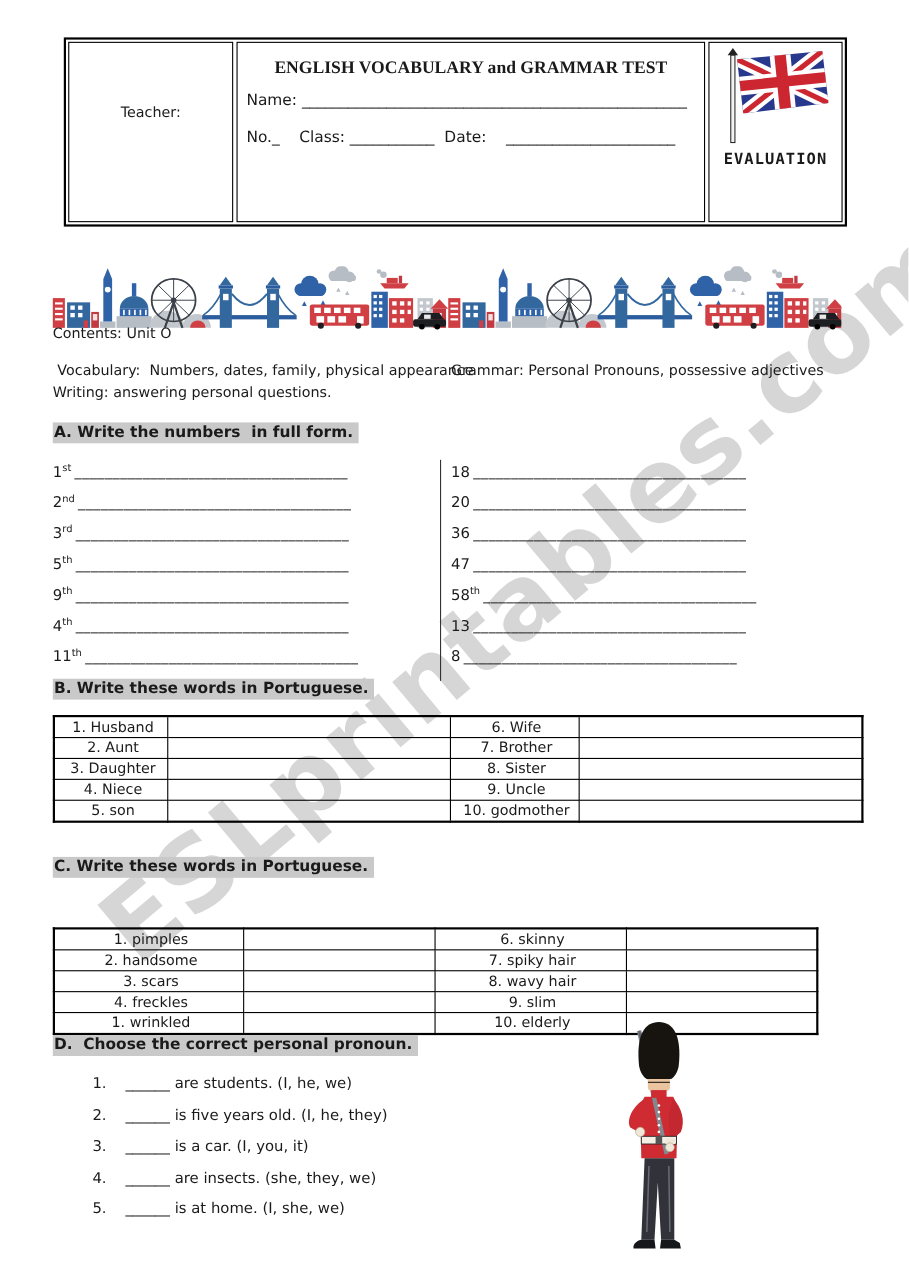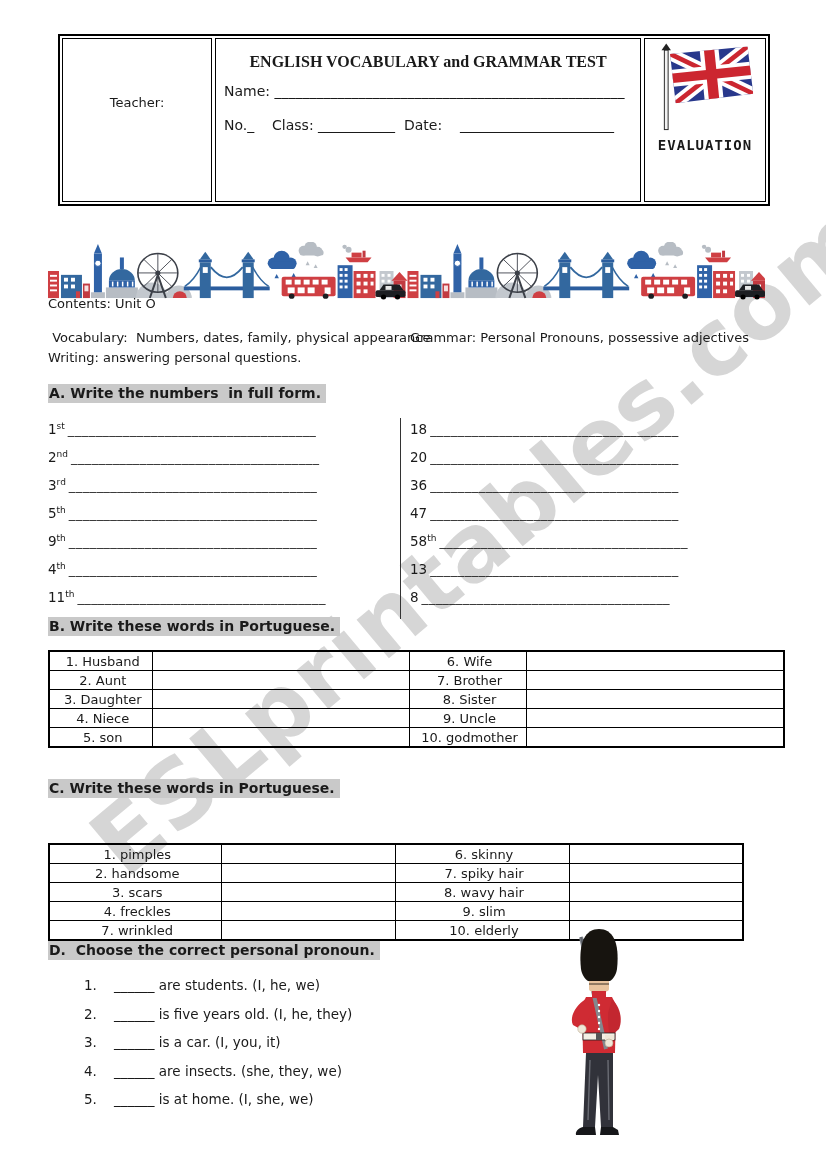--- a/index.html
+++ b/index.html
@@ -336,21 +336,21 @@
           <td>8. wavy hair</td>
           <td></td>
         </tr>
     <tr>
           <td>4. freckles</td>
           <td></td>
           <td>9. slim</td>
           <td></td>
         </tr>
     <tr>
-          <td>7. wrinkled</td>
+          <td>1. wrinkled</td>
           <td></td>
           <td>10. elderly</td>
           <td></td>
         </tr>
   </tbody>
     </table>
 
   <div class="heading hD">D.  Choose the correct personal pronoun.</div>
   <div class="qlist">
     <div class="q"><span class="qnum">1.</span><span>______ are students. (I, he, we)</span></div>

